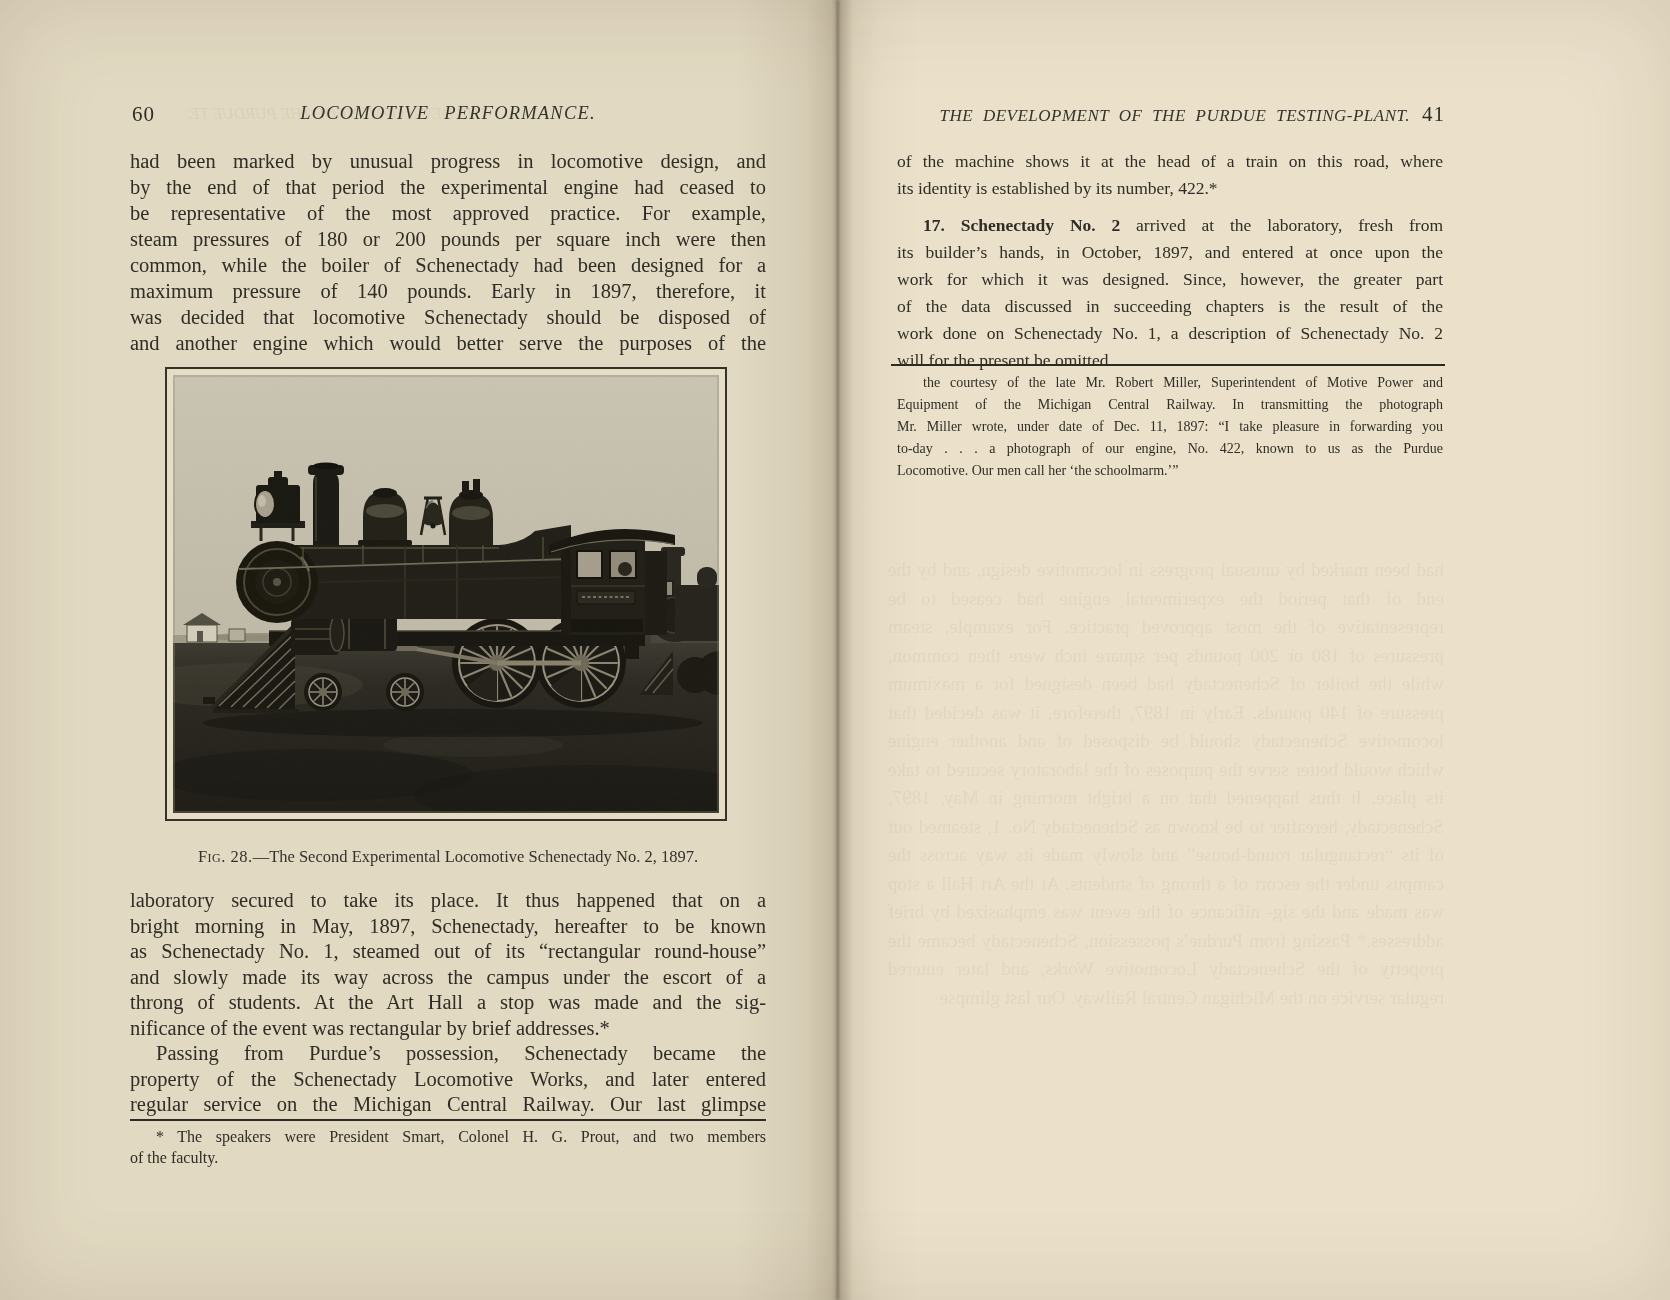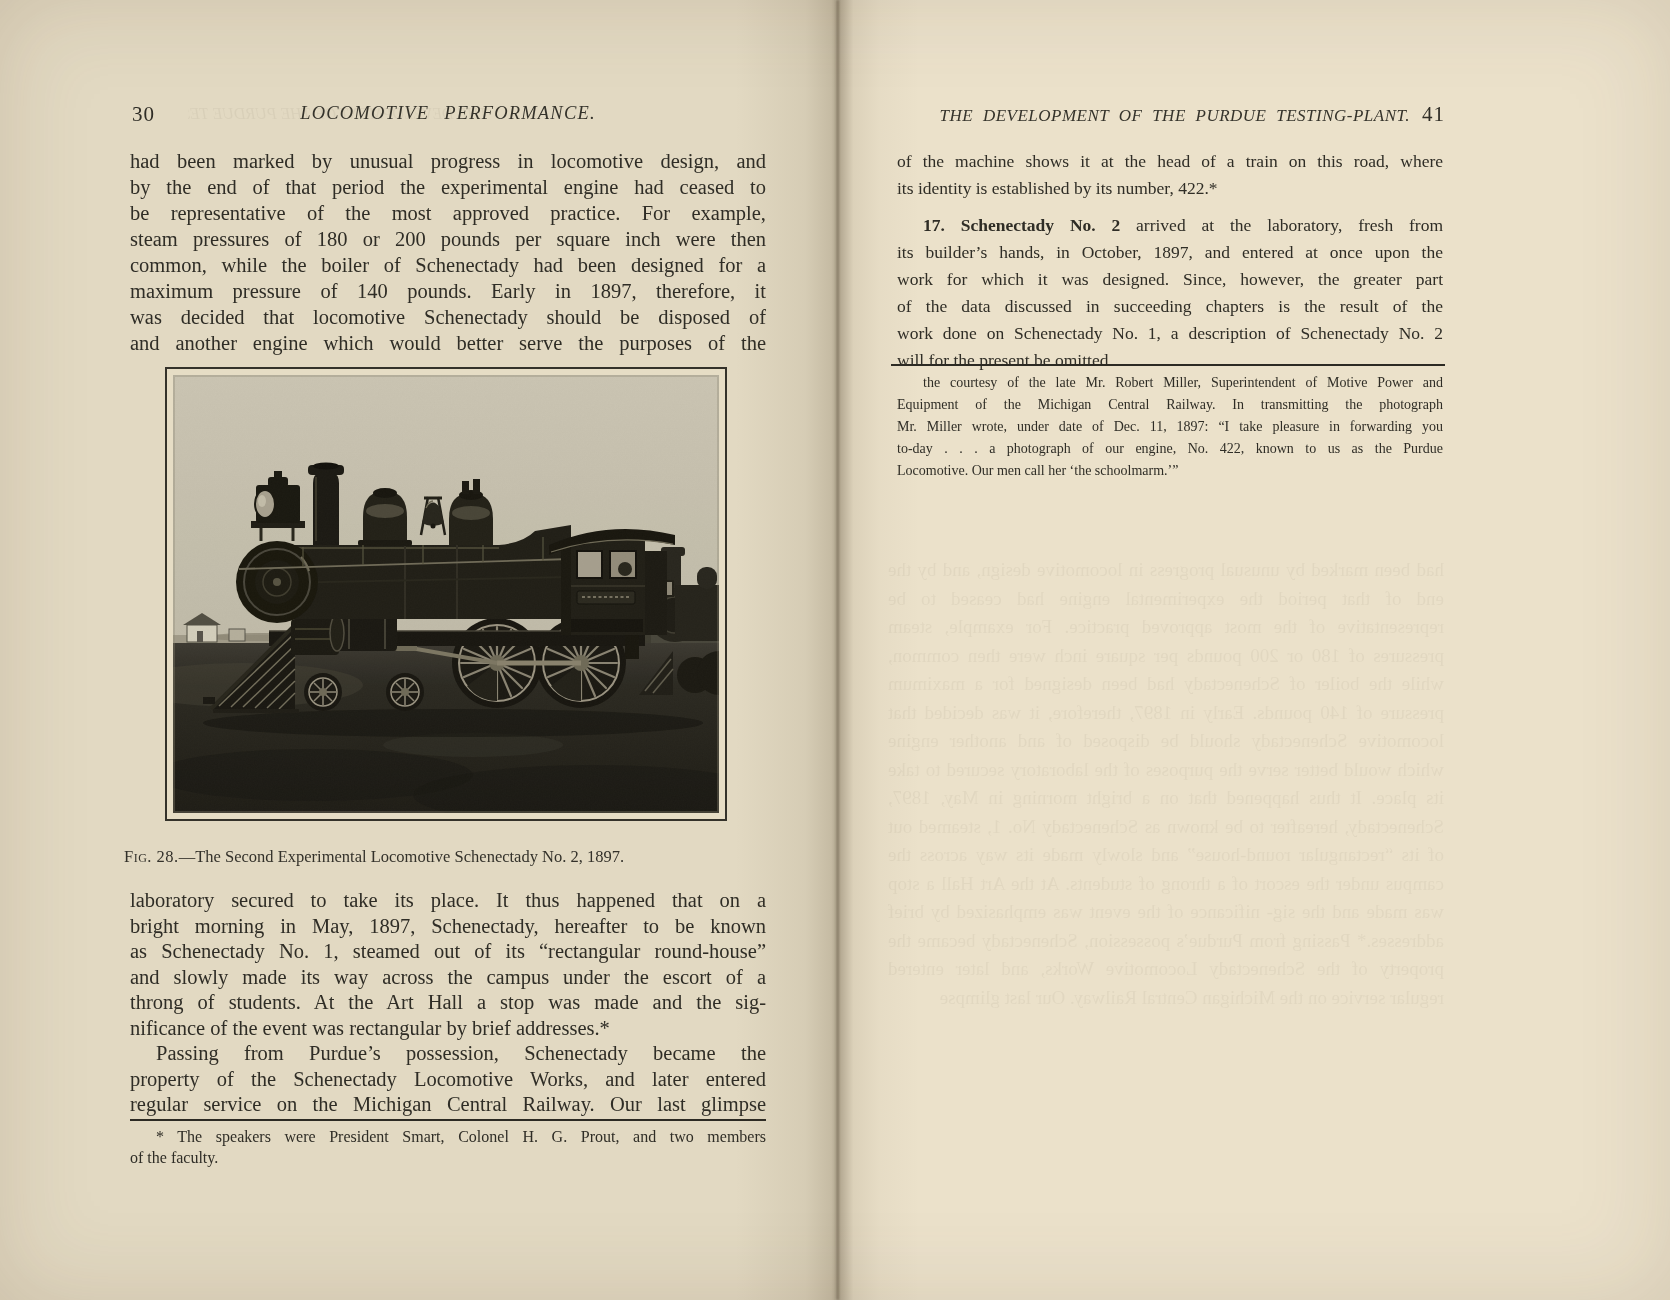--- a/index.html
+++ b/index.html
@@ -32,21 +32,21 @@
 
   
   #lp-header{left:130px;top:102px;width:636px;height:30px;}
   #lp-header .num{position:absolute;left:2px;top:0;font-size:21px;letter-spacing:1px;}
   #lp-header .title{position:absolute;left:0;top:1px;width:100%;text-align:center;
     font-style:italic;font-size:18.5px;letter-spacing:1.2px;word-spacing:9px;color:#35332b;}
   #lp-para1{left:130px;top:148px;width:636px;font-size:20.5px;line-height:26px;}
   #lp-figure{position:absolute;left:165px;top:367px;width:562px;height:454px;z-index:3;
     box-sizing:border-box;border:2px solid #34322a;padding:6px;background:#e6ddc5;}
   #lp-figure svg{display:block;}
-  #lp-caption{left:124px;top:847px;width:636px;font-size:16.5px;color:#33312a;}
+  #lp-caption{left:130px;top:847px;width:636px;text-align:center;font-size:16.5px;color:#33312a;}
   #lp-caption .fig-label{font-variant:small-caps;letter-spacing:.5px;}
   #lp-para2{left:130px;top:888px;width:636px;font-size:20.5px;line-height:25.5px;}
   #lp-para3{left:130px;top:1041px;width:636px;font-size:20.5px;line-height:25.5px;}
   #lp-rule{position:absolute;left:130px;top:1119px;width:636px;height:0;border-top:2px solid #2c2a23;z-index:3;}
   #lp-footnote{left:130px;top:1126px;width:636px;font-size:16px;line-height:21px;}
 
   
   #rp-header{left:897px;top:102px;width:548px;height:30px;text-align:right;}
   #rp-header .title{font-style:italic;font-size:17px;letter-spacing:.5px;word-spacing:5px;color:#35332b;}
   #rp-header .num{font-size:21px;margin-left:12px;letter-spacing:1px;}
@@ -68,21 +68,21 @@
 </head>
 <body>
 
 <div id="canvas">
   <div class="page-tone-left"></div>
   <div class="page-tone-right"></div>
 
   <div id="lp-ghost">THE DEVELOPMENT OF THE PURDUE TESTING-PLANT.</div>
 
   <div id="lp-header" class="textblock">
-    <span class="num">30</span>
+    <span class="num">60</span>
     <span class="title">LOCOMOTIVE PERFORMANCE.</span>
   </div>
 
   <div id="lp-para1" class="textblock para">
       <div class="jline">had been marked by unusual progress in locomotive design, and</div>
       <div class="jline">by the end of that period the experimental engine had ceased to</div>
       <div class="jline">be representative of the most approved practice.  For example,</div>
       <div class="jline">steam pressures of 180 or 200 pounds per square inch were then</div>
       <div class="jline">common, while the boiler of Schenectady had been designed for a</div>
       <div class="jline">maximum pressure of 140 pounds.  Early in 1897, therefore, it</div>

